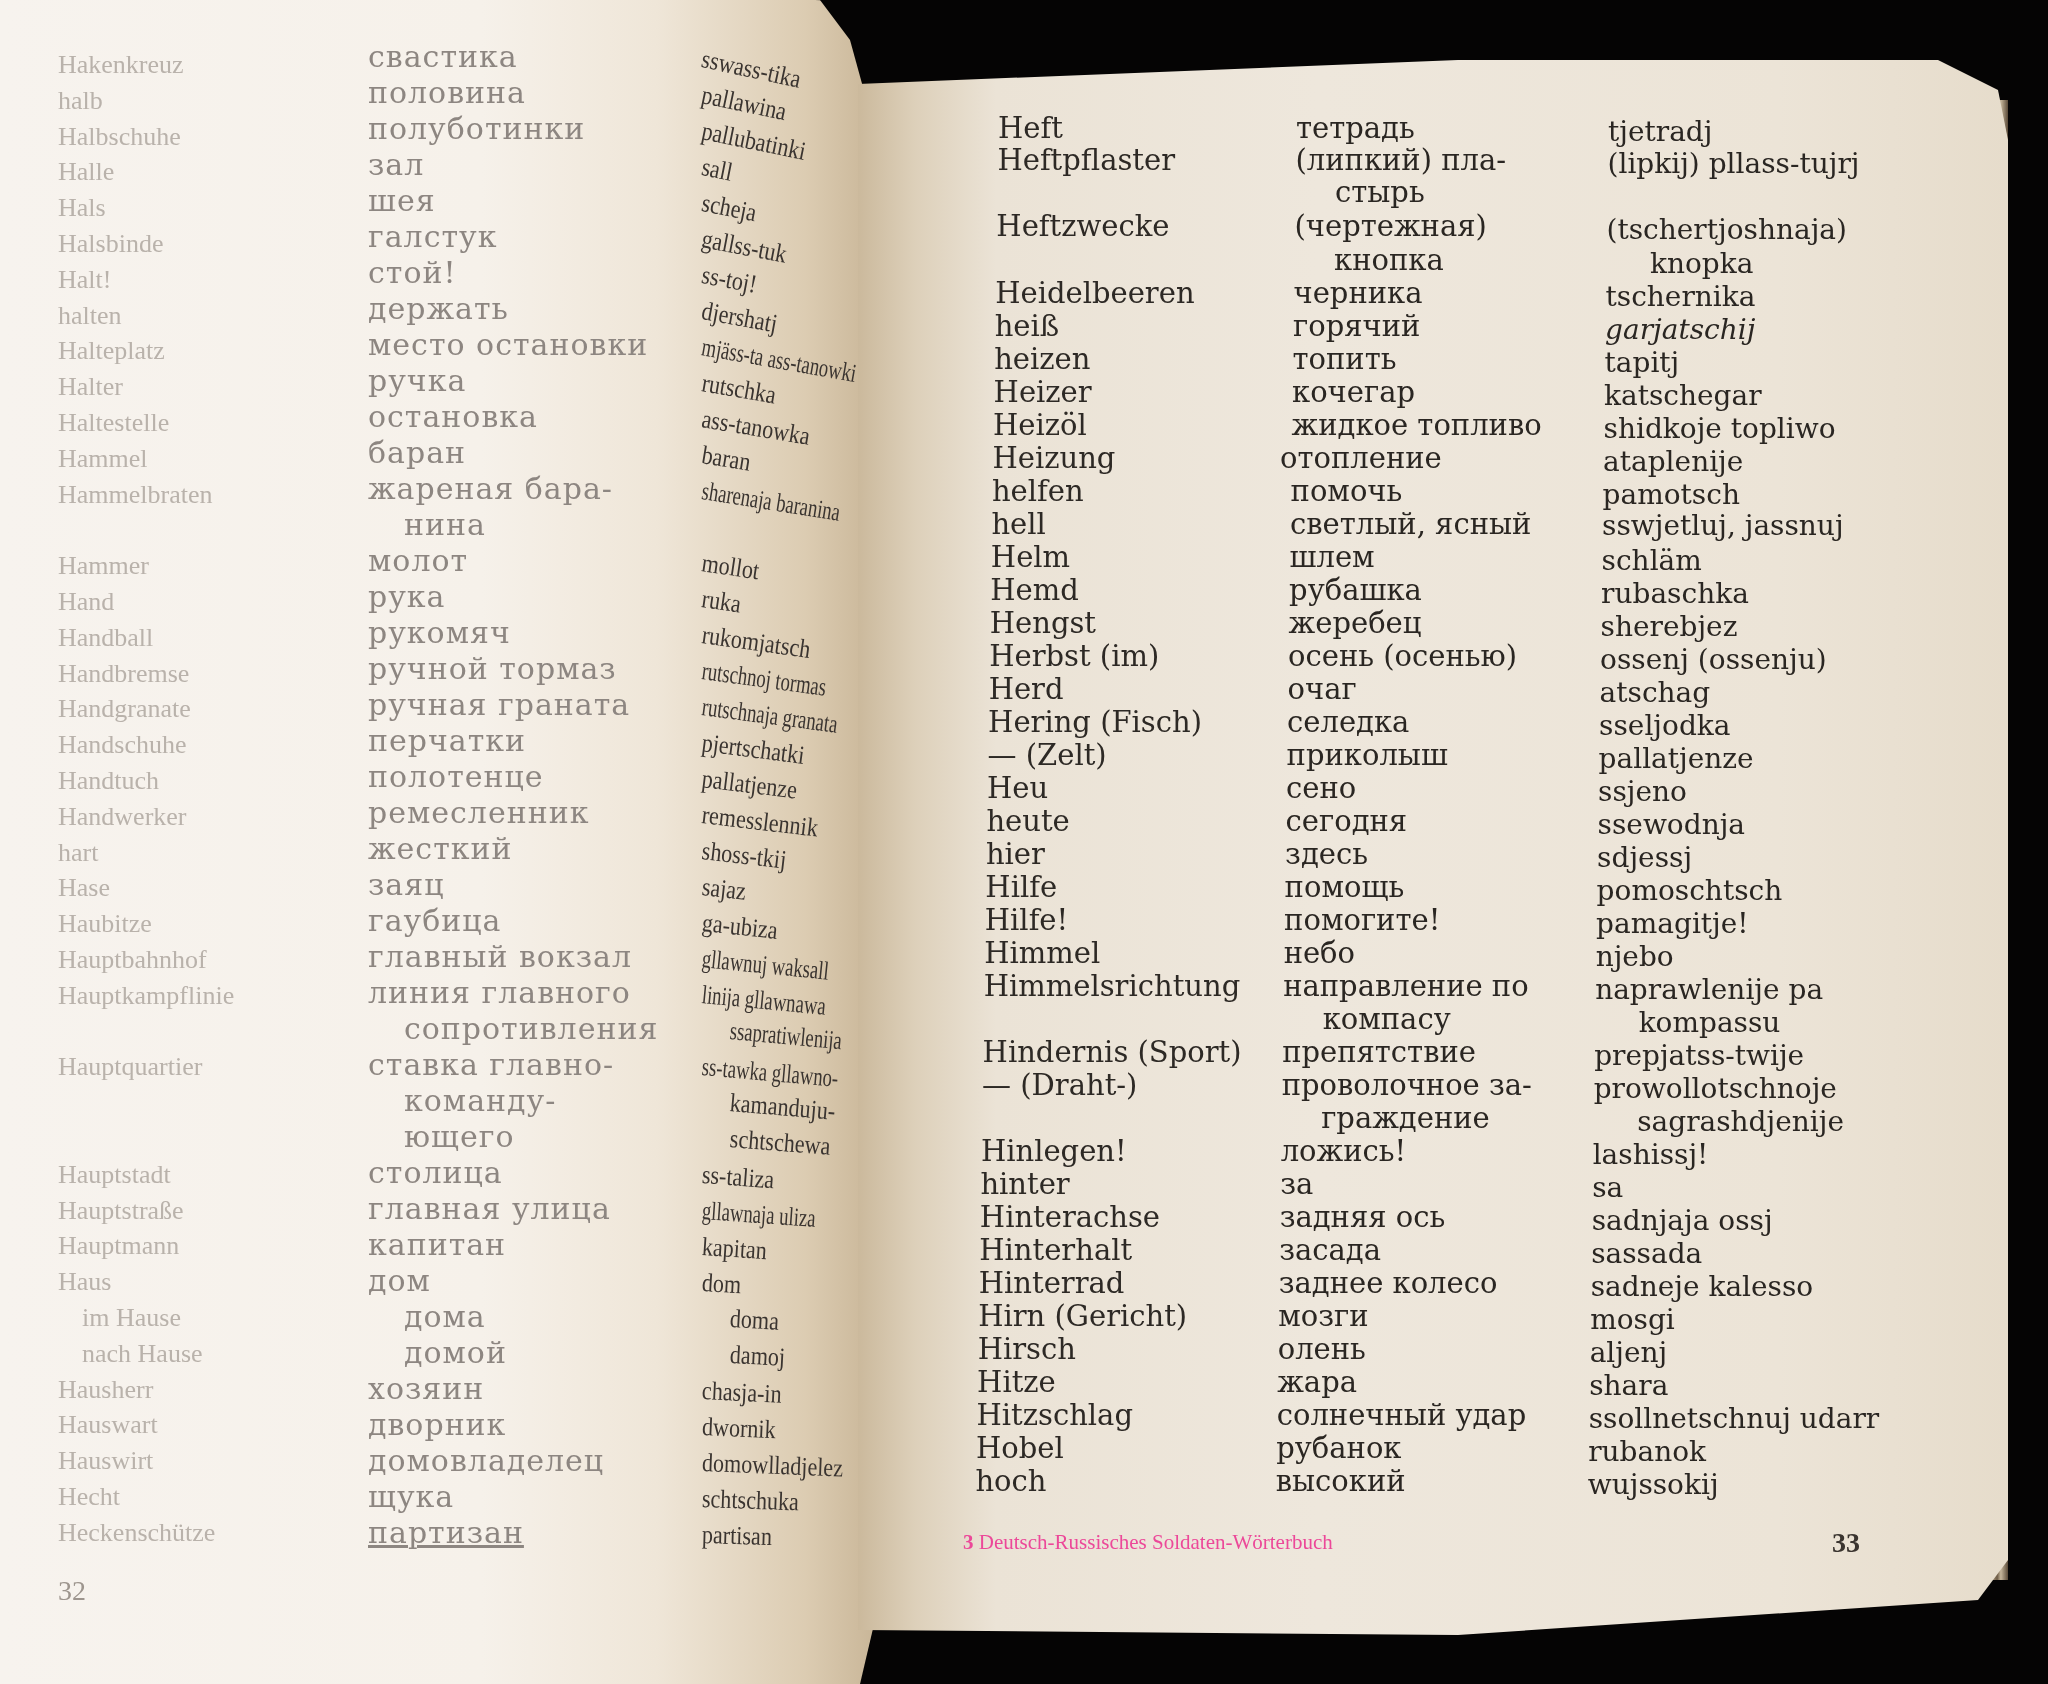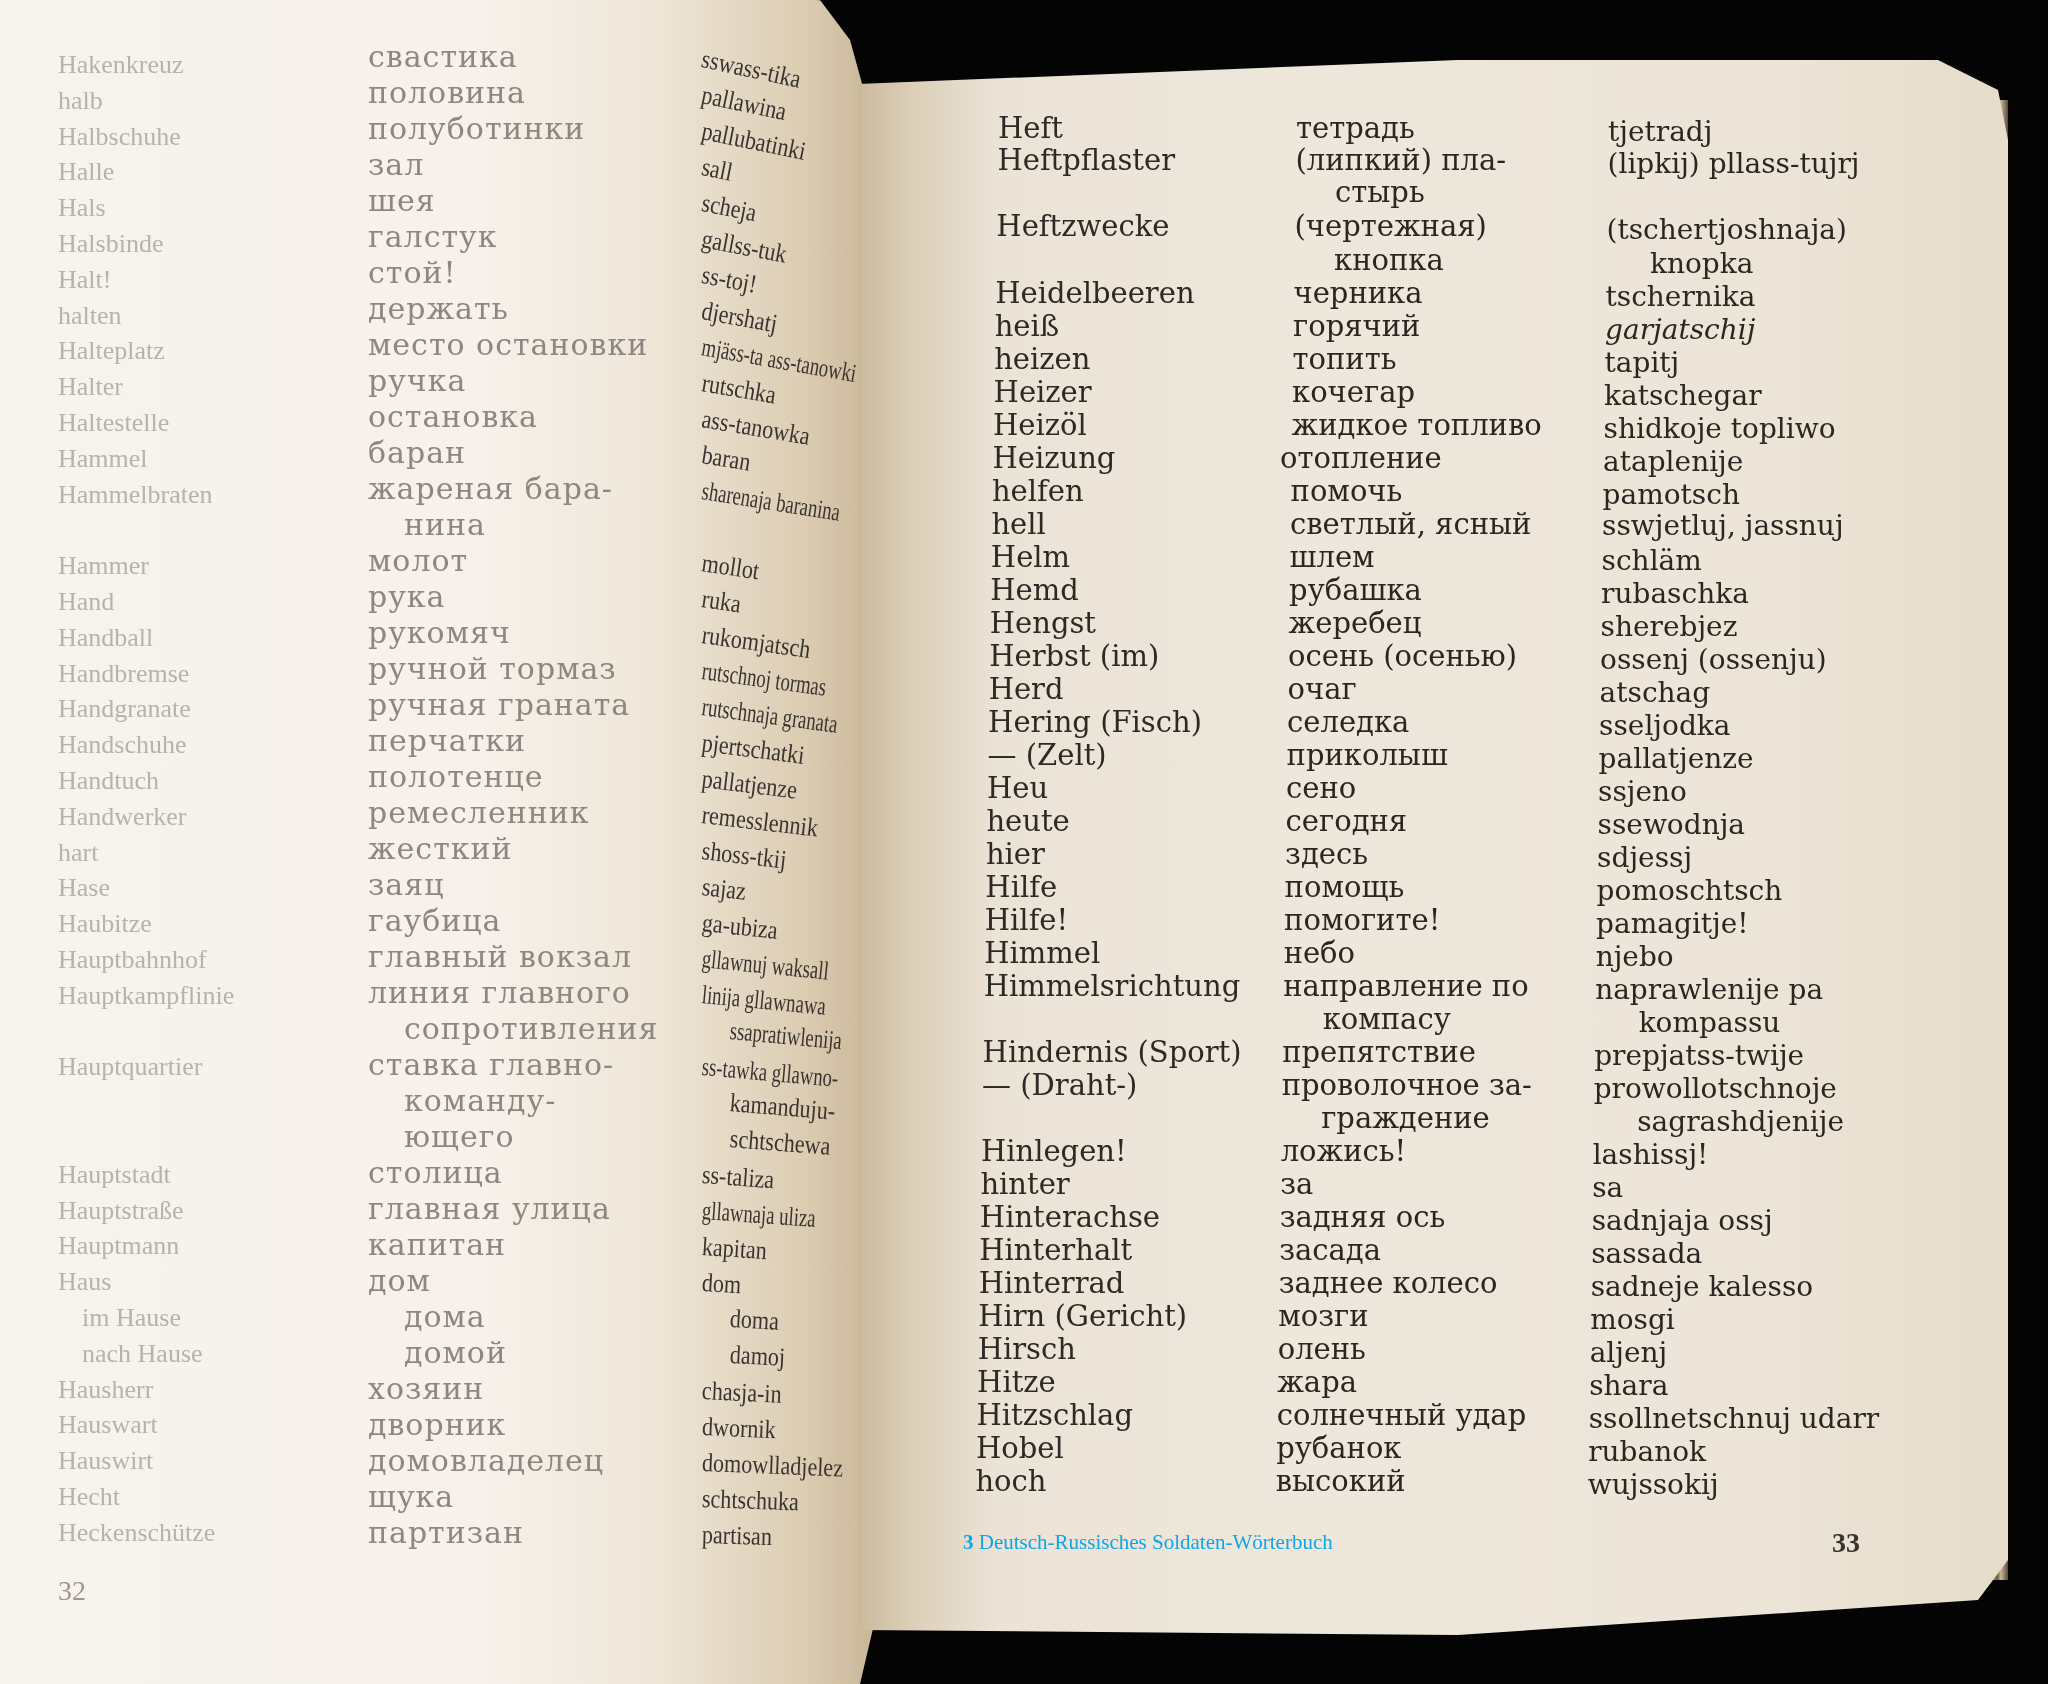--- a/index.html
+++ b/index.html
@@ -32,21 +32,21 @@
     position: absolute; white-space: nowrap; line-height: 1;
   }
   
   .lp-de { left: 58px; font-size: 26px; color: #b9b2ab; font-family: "Liberation Serif", serif; }
   .lp-ru { left: 368px; font-size: 30px; color: #8d8681; letter-spacing: 1px; font-family: "DejaVu Serif", serif; }
   .lp-tr { left: 702px; font-size: 26px; color: #3a3430; font-family: "Liberation Serif", serif; transform-origin: left center; }
   .rp-de { font-size: 29px; color: #2d2925; font-family: "DejaVu Serif", serif; }
   .rp-ru { font-size: 29px; color: #2a2622; font-family: "DejaVu Serif", serif; }
   .rp-tr { font-size: 28px; color: #2a2622; font-family: "DejaVu Serif", serif; }
   .page-num-left { position: absolute; left: 58px; top: 1575px; font-size: 28px; color: #9d958e; font-family: "Liberation Serif", serif; }
-  .footer-right { position: absolute; left: 963px; top: 1530px; font-size: 21px; color: #0ea5e9; font-family: "Liberation Serif", serif; }
+  .footer-right { position: absolute; left: 963px; top: 1530px; font-size: 21px; color: #ec4899; font-family: "Liberation Serif", serif; }
   .page-num-right { position: absolute; left: 1832px; top: 1527px; font-size: 28px; color: #3a342f; font-family: "Liberation Serif", serif; font-weight: bold; }
 </style>
 </head>
 <body>
 
 <div class="page page-left">
   <div id="left-entries">
       <span class="line lp-de" style="left: 58px; top: 52px; text-align: right;">Hakenkreuz</span>
       <span class="line lp-ru" style="left: 368px; top: 42px;">свастика</span>
       <span class="line lp-tr" style="left: 702px; top: 46px; transform: rotate(12deg) scaleX(0.85);">sswass-tika</span>
@@ -159,21 +159,21 @@
       <span class="line lp-de" style="left: 58px; top: 1412.4px;">Hauswart</span>
       <span class="line lp-ru" style="left: 368px; top: 1410px;">дворник</span>
       <span class="line lp-tr" style="left: 702px; top: 1414px; transform: rotate(2.5deg) scaleX(0.85);">dwornik</span>
       <span class="line lp-de" style="left: 58px; top: 1448.2px;">Hauswirt</span>
       <span class="line lp-ru" style="left: 368px; top: 1446px;">домовладелец</span>
       <span class="line lp-tr" style="left: 702px; top: 1450px; transform: rotate(2.25deg) scaleX(0.85);">domowlladjelez</span>
       <span class="line lp-de" style="left: 58px; top: 1484px;">Hecht</span>
       <span class="line lp-ru" style="left: 368px; top: 1482px;">щука</span>
       <span class="line lp-tr" style="left: 702px; top: 1486px; transform: rotate(2deg) scaleX(0.85);">schtschuka</span>
       <span class="line lp-de" style="left: 58px; top: 1519.8px;">Heckenschütze</span>
-      <span class="line lp-ru" style="left: 368px; top: 1518px;">партизан</span>
+      <span class="line lp-ru" style="left: 368px; top: 1518px; text-decoration: underline;">партизан</span>
       <span class="line lp-tr" style="left: 702px; top: 1522px; transform: rotate(1.75deg) scaleX(0.85);">partisan</span>
     </div>
   <div class="page-num-left">32</div>
 </div>
 
 <div class="page-edge"></div>
 
 <div class="page page-right">
   <div id="right-entries">
       <span class="line rp-de" style="left: 140px; top: 54px;">Heft</span>

